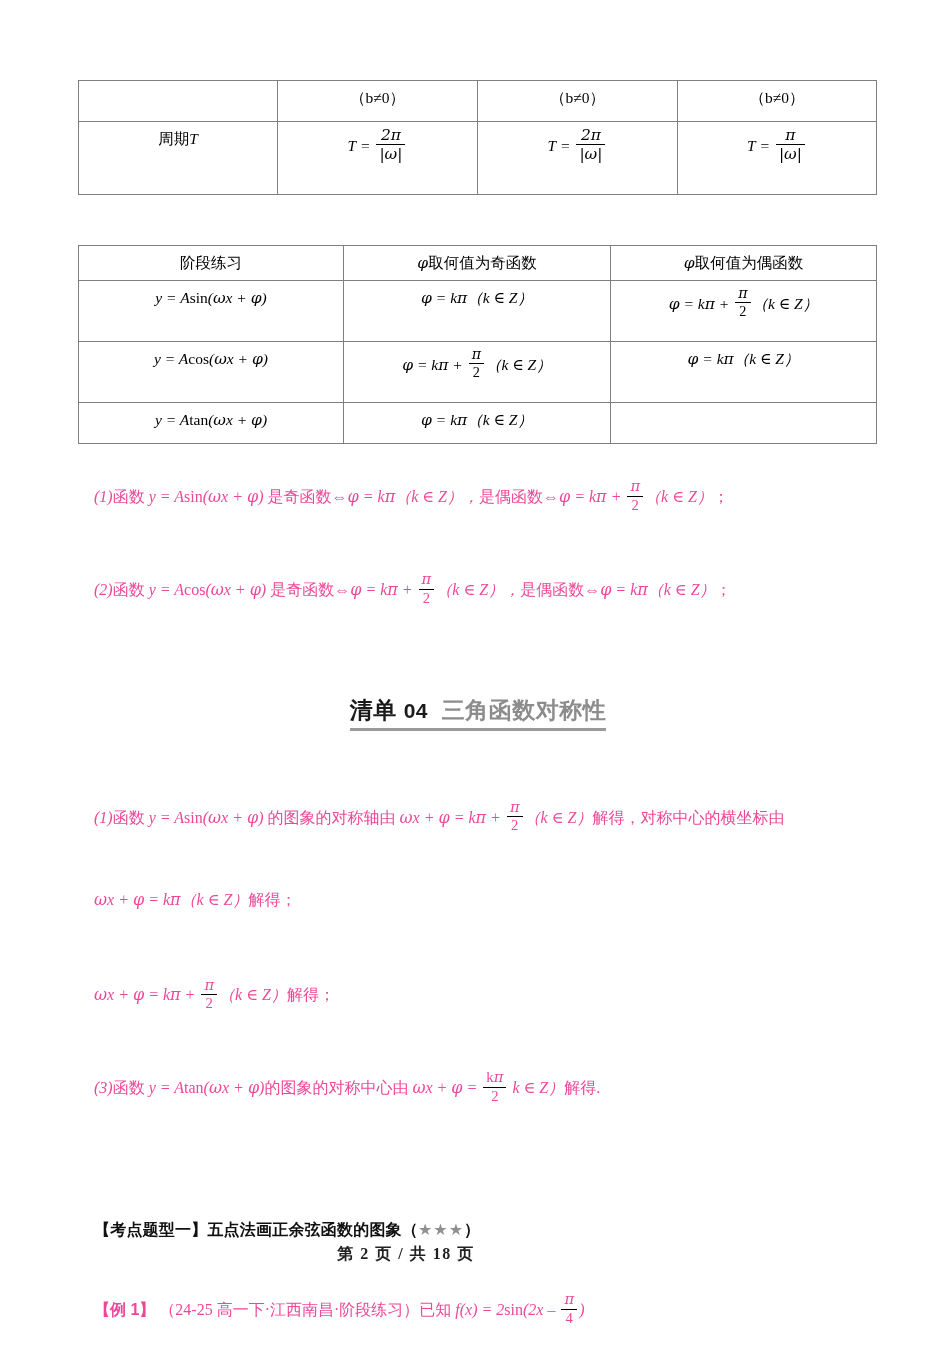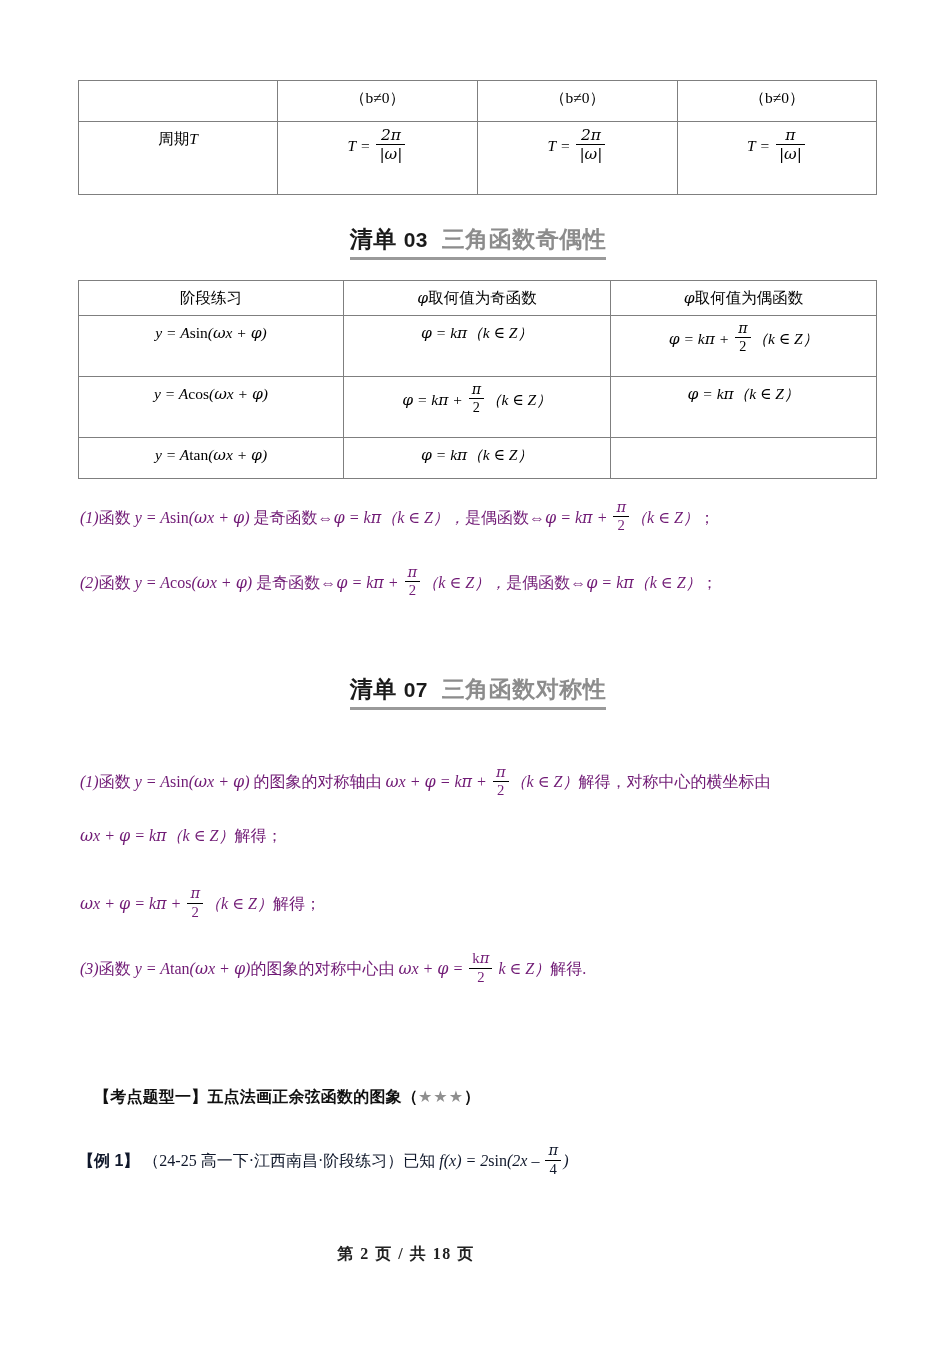--- a/index.html
+++ b/index.html
@@ -94,43 +94,43 @@
     padding-bottom: 3px;
   }
   .clause-head .ch-num { color: #1a1a1a; }
   .clause-head .ch-idx { color: #1a1a1a; font-size: 21px; }
   .clause-head .ch-title { color: #8c8c8c; }
 
   
   .para {
     font-size: 16px;
     line-height: 1.55;
-    margin: 2px;
-    color: #701a75;
+    margin: 16px;
+    color: #ec4899;
   }
   .para.just {
     text-align: justify;
     text-align-last: justify;
   }
 
   
   .exam-head {
     font-family: "Liberation Sans", "DejaVu Sans", sans-serif;
     font-weight: bold;
     font-size: 16px;
     color: #111;
     margin: 16px;
     letter-spacing: 0.2px;
   }
   .stars { color: #8f8f8f; letter-spacing: 1px; }
   .exam-item {
     font-size: 16px;
     line-height: 1.6;
-    margin: 0;
-    color: #0f172a;
+    margin: 16px;
+    color: #ec4899;
   }
   .exam-item .lead {
     font-family: "Liberation Sans", "DejaVu Sans", sans-serif;
     font-weight: bold;
   }
 
   
   .footer {
     position: absolute;
     left: 0;
@@ -175,25 +175,20 @@
             <span class="m">T&nbsp;=&nbsp;<span class="frac"><span class="num"><span class="gk">2π</span></span><span class="den"><span class="gk">|ω|</span></span></span></span>
           </td>
           <td class="tall-2 vmid">
             <span class="m">T&nbsp;=&nbsp;<span class="frac"><span class="num"><span class="gk">π</span></span><span class="den"><span class="gk">|ω|</span></span></span></span>
           </td>
         </tr>
       </tbody>
     </table>
 
     <div style="height:30px"></div>
-    <div class="clause-head">
-      <span class="inner">
-        <span class="ch-num">清单</span><span>&nbsp;</span><span class="ch-idx">03</span><span>&nbsp;&nbsp;</span><span class="ch-title">三角函数奇偶性</span>
-      </span>
-    </div>
 
     <div style="height:20px"></div>
     <table class="doc-table">
       <colgroup>
         <col style="width:265px">
           <col style="width:267px">
           <col style="width:266px">
       </colgroup>
       <tbody>
         <tr>
@@ -246,21 +241,21 @@
     <div style="height:26px"></div>
     <p class="para">
       <span class="m">(2)<span class="up">函数</span> y = A<span class="up">cos</span>(<span class="gk">ω</span>x + <span class="gk">φ</span>) <span class="up">是奇函数</span>⇔<span class="gk">φ</span> = k<span class="gk">π</span> + <span class="frac sm"><span class="num"><span class="gk">π</span></span><span class="den">2</span></span>（k ∈ Z），<span class="up">是偶函数</span>⇔<span class="gk">φ</span> = k<span class="gk">π</span>（k ∈ Z）<span class="up">；</span></span>
     </p>
 
     <div style="height:26px"></div>
 
     <div style="height:48px"></div>
     <div class="clause-head">
       <span class="inner">
-        <span class="ch-num">清单</span><span>&nbsp;</span><span class="ch-idx">07</span><span>&nbsp;&nbsp;</span><span class="ch-title">三角函数对称性</span>
+        <span class="ch-num">清单</span><span>&nbsp;</span><span class="ch-idx">04</span><span>&nbsp;&nbsp;</span><span class="ch-title">三角函数对称性</span>
       </span>
     </div>
 
     <div style="height:52px"></div>
     <p class="para">
       <span class="m">(1)<span class="up">函数</span> y = A<span class="up">sin</span>(<span class="gk">ω</span>x + <span class="gk">φ</span>) <span class="up">的图象的对称轴由</span> <span class="gk">ω</span>x + <span class="gk">φ</span> = k<span class="gk">π</span> + <span class="frac sm"><span class="num"><span class="gk">π</span></span><span class="den">2</span></span>（k ∈ Z）<span class="up">解得，对称中心的横坐标由</span></span>
     </p>
     <div style="height:22px"></div>
     <p class="para">
       <span class="m"><span class="gk">ω</span>x + <span class="gk">φ</span> = k<span class="gk">π</span>（k ∈ Z）<span class="up">解得；</span></span>

